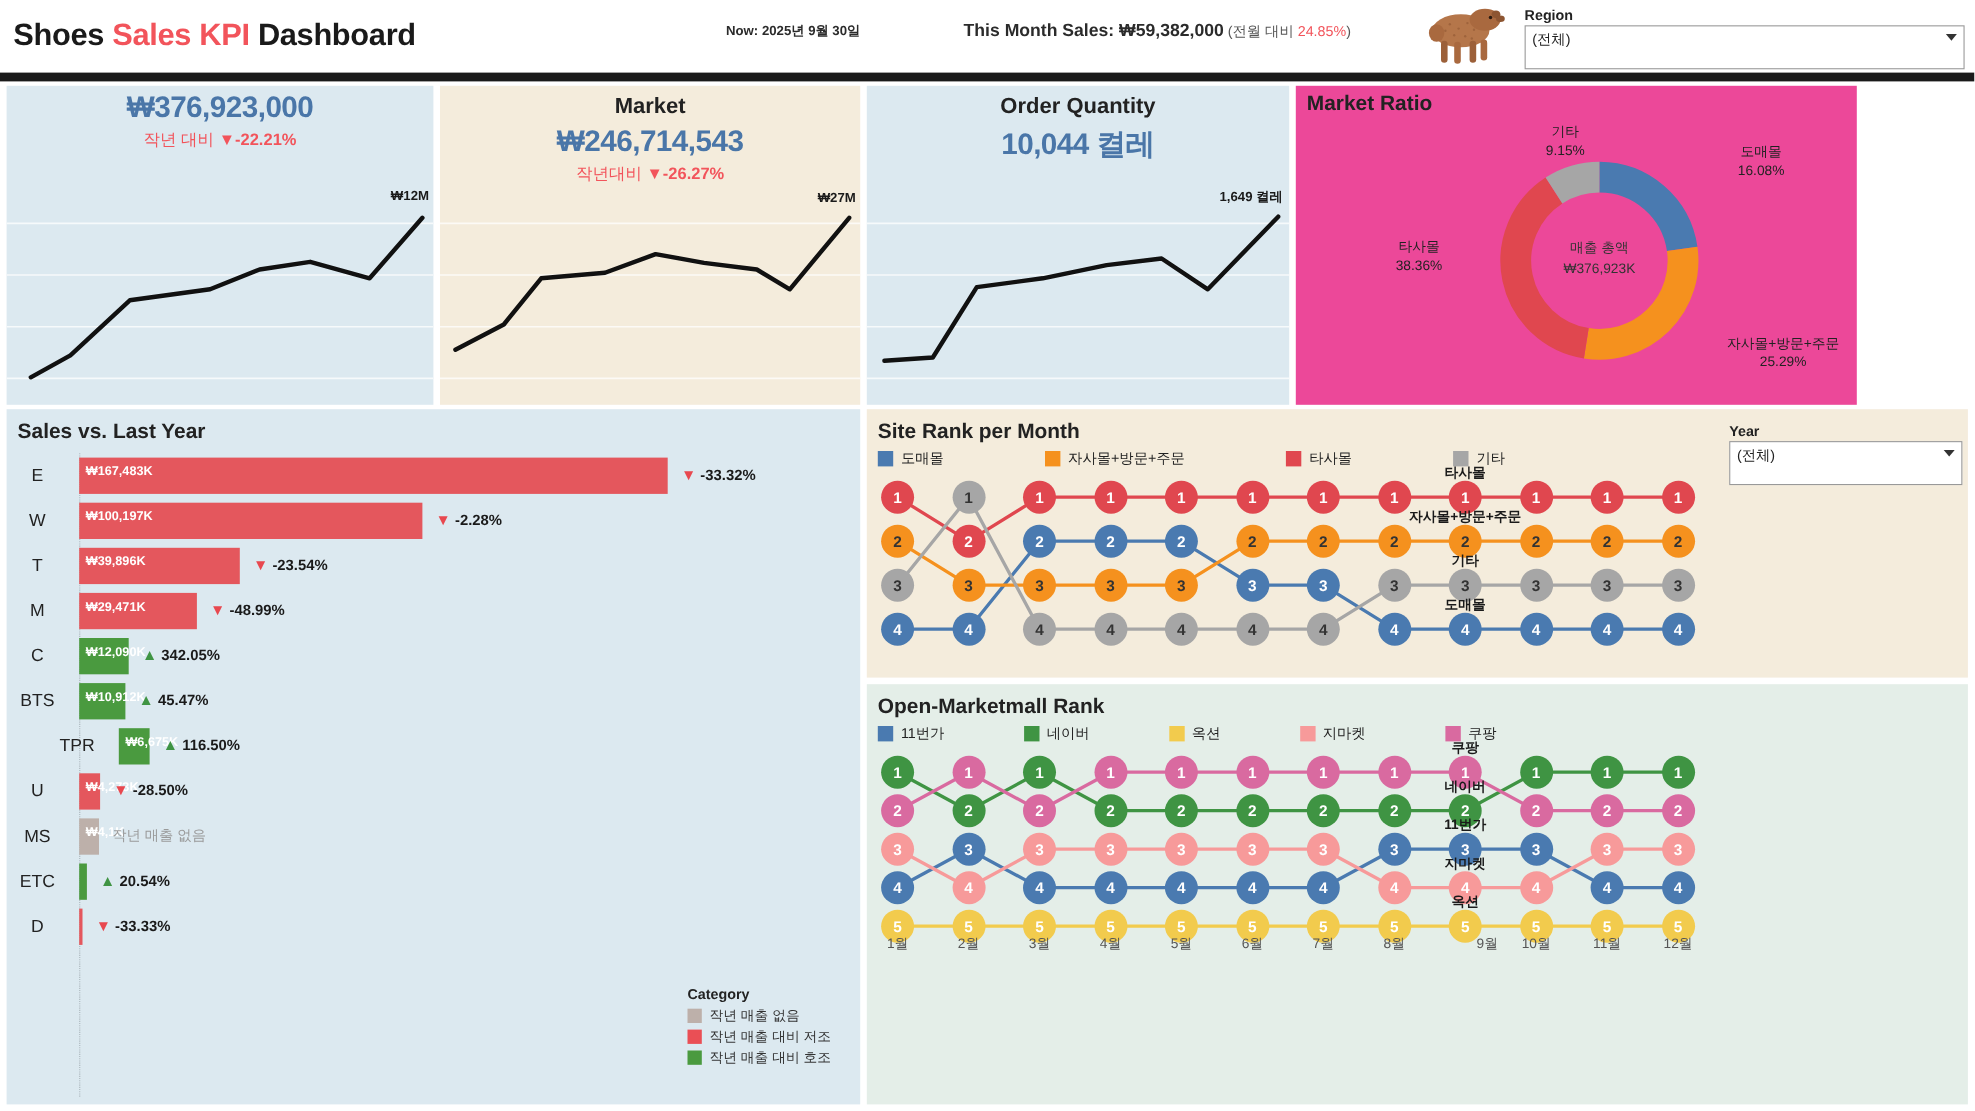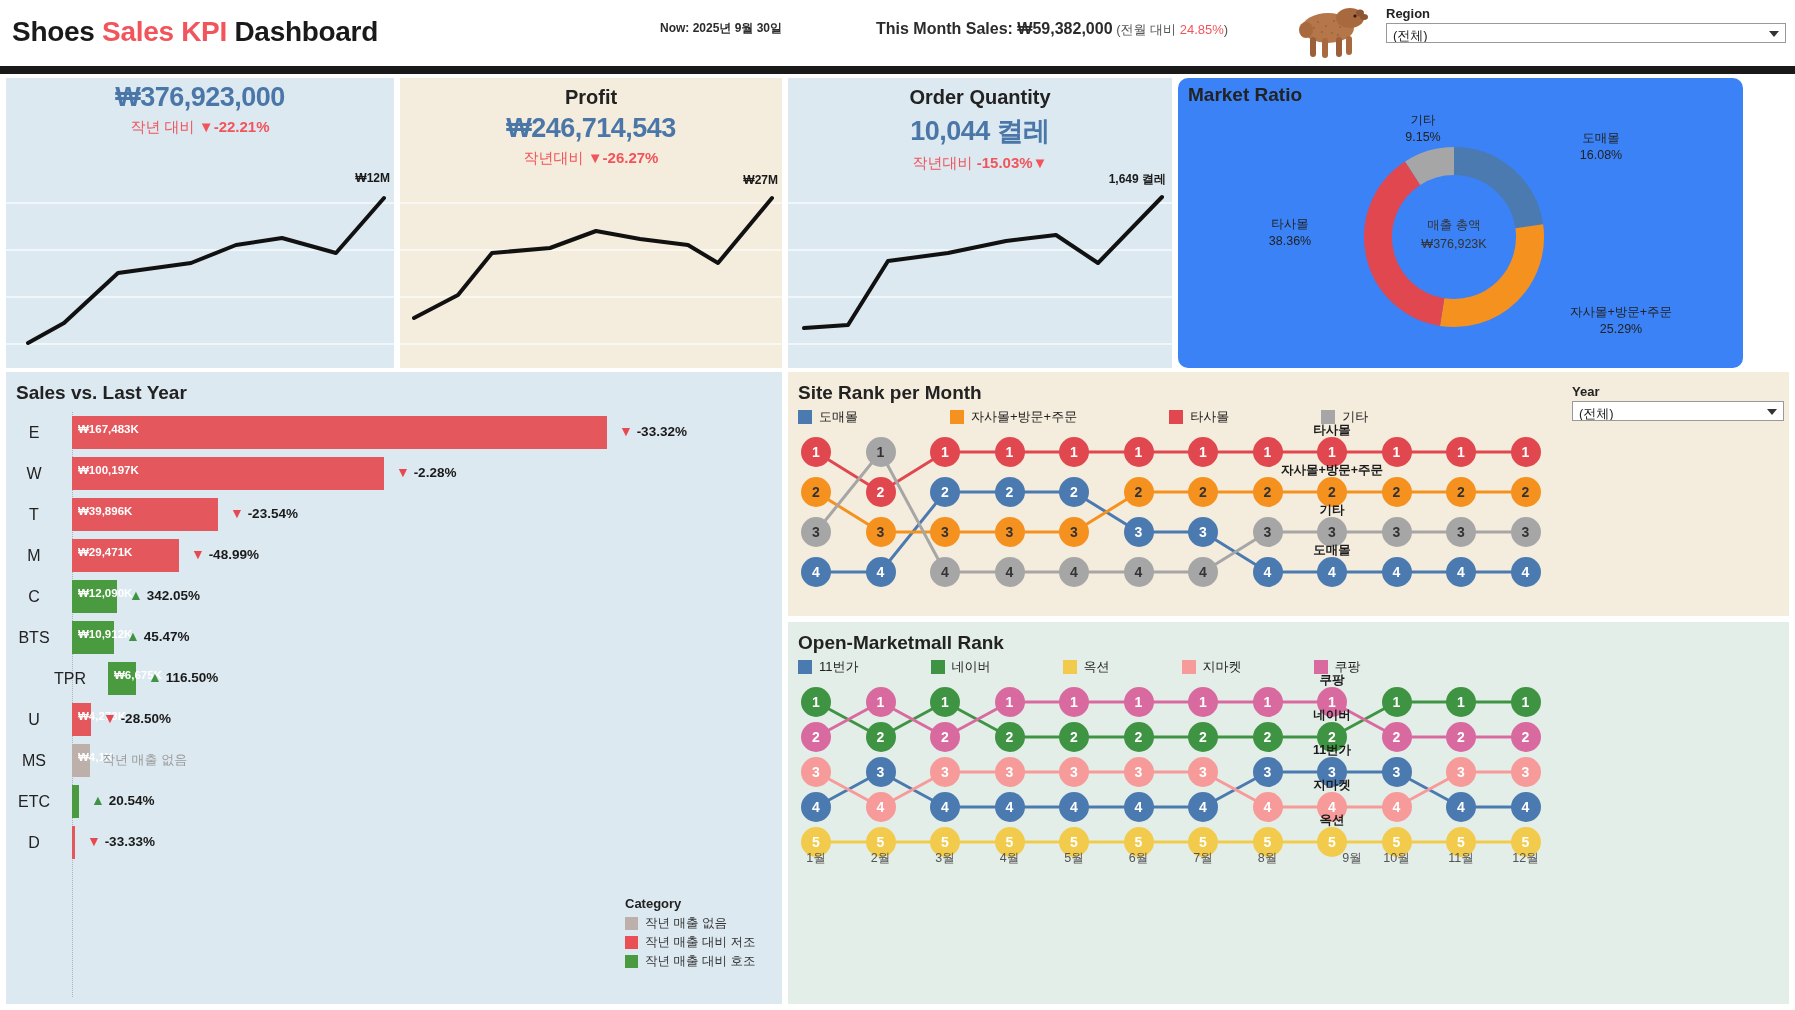--- a/index.html
+++ b/index.html
@@ -39,38 +39,38 @@
   .capybara {
     position: absolute; left: 1288px; top: 4px; width: 86px; height: 58px;
   }
   .region-filter {
     position: absolute; left: 1386px; top: 6px; width: 400px;
   }
   .filter-label {
     font-size: 13px; font-weight: bold; color: #222; margin-bottom: 2px;
   }
   .filter-box {
-    position: relative; height: 20px; border: 1px solid #999; background: #fff;
+    position: relative; height: 40px; border: 1px solid #999; background: #fff;
     font-size: 13px; color: #222; padding: 3px 22px 0 6px; white-space: nowrap;
     overflow: hidden;
   }
   .filter-box .caret {
     position: absolute; right: 6px; top: 7px;
     width: 0; height: 0; border-left: 5px solid transparent;
     border-right: 5px solid transparent; border-top: 6px solid #333;
   }
 
   
   .kpi {
     position: absolute; top: 78px; height: 290px; overflow: hidden;
   }
   .kpi-sales  { left: 6px;    width: 388px; background: #dce9f0; }
   .kpi-profit { left: 400px;  width: 382px; background: #f4ecdc; }
   .kpi-order  { left: 788px;  width: 384px; background: #dce9f0; }
-  .kpi-market { left: 1178px; width: 565px; background: #3b82f6; border-radius: 10px; }
+  .kpi-market { left: 1178px; width: 510px; background: #ec4899; }
 
   .kpi-title {
     text-align: center; font-size: 20px; font-weight: bold; color: #222;
     margin-top: 8px;
   }
   .kpi-value {
     text-align: center; font-size: 27px; font-weight: bold; color: #4a76a8;
     margin-top: 4px; letter-spacing: -0.5px;
   }
   .kpi-delta {
@@ -236,41 +236,38 @@
       <line x1="0" y1="20" x2="388" y2="20" stroke="#ffffff" stroke-width="1.5" opacity=".75"></line>
       <line x1="0" y1="67" x2="388" y2="67" stroke="#ffffff" stroke-width="1.5" opacity=".75"></line>
       <line x1="0" y1="114" x2="388" y2="114" stroke="#ffffff" stroke-width="1.5" opacity=".75"></line>
       <line x1="0" y1="161" x2="388" y2="161" stroke="#ffffff" stroke-width="1.5" opacity=".75"></line>
       <polyline points="22,160 58,140 112,90 185,80 230,62 276,55 330,70 378,15" fill="none" stroke="#111111" stroke-width="4" stroke-linejoin="round" stroke-linecap="round"></polyline>
     </svg>
     <div class="spark-label" style="right:4px; top:93px;">₩12M</div>
   </div>
 
   <div class="kpi kpi-profit">
-    <div class="kpi-title">Profit</div>
+    <div class="kpi-title">Market</div>
     <div class="kpi-value">₩246,714,543</div>
     <div class="kpi-delta">
       <span>작년대비 </span><b>▼</b><b>-26.27%</b>
     </div>
     <svg class="kpi-spark" viewBox="0 0 382 185" preserveAspectRatio="none">
       <line x1="0" y1="20" x2="382" y2="20" stroke="#ffffff" stroke-width="1.5" opacity=".75"></line>
       <line x1="0" y1="67" x2="382" y2="67" stroke="#ffffff" stroke-width="1.5" opacity=".75"></line>
       <line x1="0" y1="114" x2="382" y2="114" stroke="#ffffff" stroke-width="1.5" opacity=".75"></line>
       <line x1="0" y1="161" x2="382" y2="161" stroke="#ffffff" stroke-width="1.5" opacity=".75"></line>
       <polyline points="14,135 58,112 92,70 150,65 196,48 240,56 288,62 318,80 372,15" fill="none" stroke="#111111" stroke-width="4" stroke-linejoin="round" stroke-linecap="round"></polyline>
     </svg>
     <div class="spark-label" style="right:4px; top:95px;">₩27M</div>
   </div>
 
   <div class="kpi kpi-order">
     <div class="kpi-title">Order Quantity</div>
     <div class="kpi-value">10,044 켤레</div>
-    <div class="kpi-delta">
-      <span>작년대비 </span><b>-15.03%</b><b>▼</b>
-    </div>
     <svg class="kpi-spark" viewBox="0 0 384 185" preserveAspectRatio="none">
       <line x1="0" y1="20" x2="384" y2="20" stroke="#ffffff" stroke-width="1.5" opacity=".75"></line>
       <line x1="0" y1="67" x2="384" y2="67" stroke="#ffffff" stroke-width="1.5" opacity=".75"></line>
       <line x1="0" y1="114" x2="384" y2="114" stroke="#ffffff" stroke-width="1.5" opacity=".75"></line>
       <line x1="0" y1="161" x2="384" y2="161" stroke="#ffffff" stroke-width="1.5" opacity=".75"></line>
       <polyline points="16,145 60,142 100,78 160,70 218,58 268,52 310,80 374,14" fill="none" stroke="#111111" stroke-width="4" stroke-linejoin="round" stroke-linecap="round"></polyline>
     </svg>
     <div class="spark-label" style="right:6px; top:93px;">1,649 켤레</div>
   </div>
 

